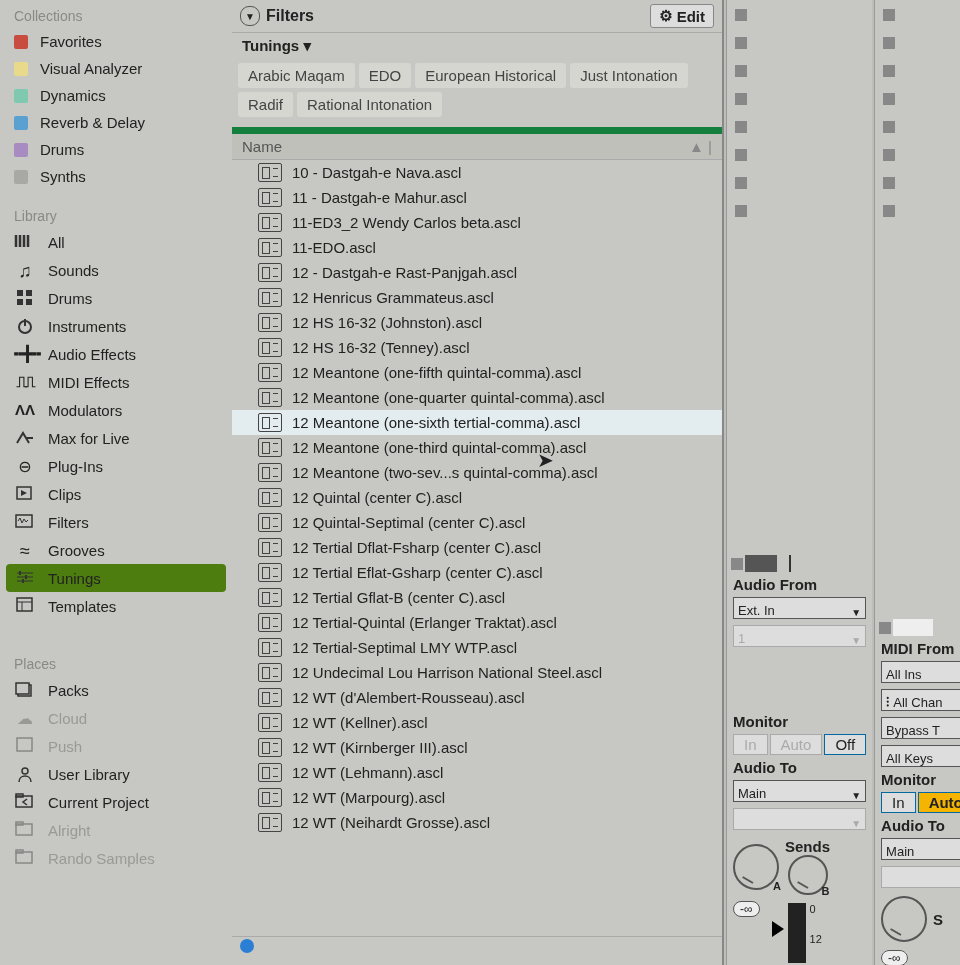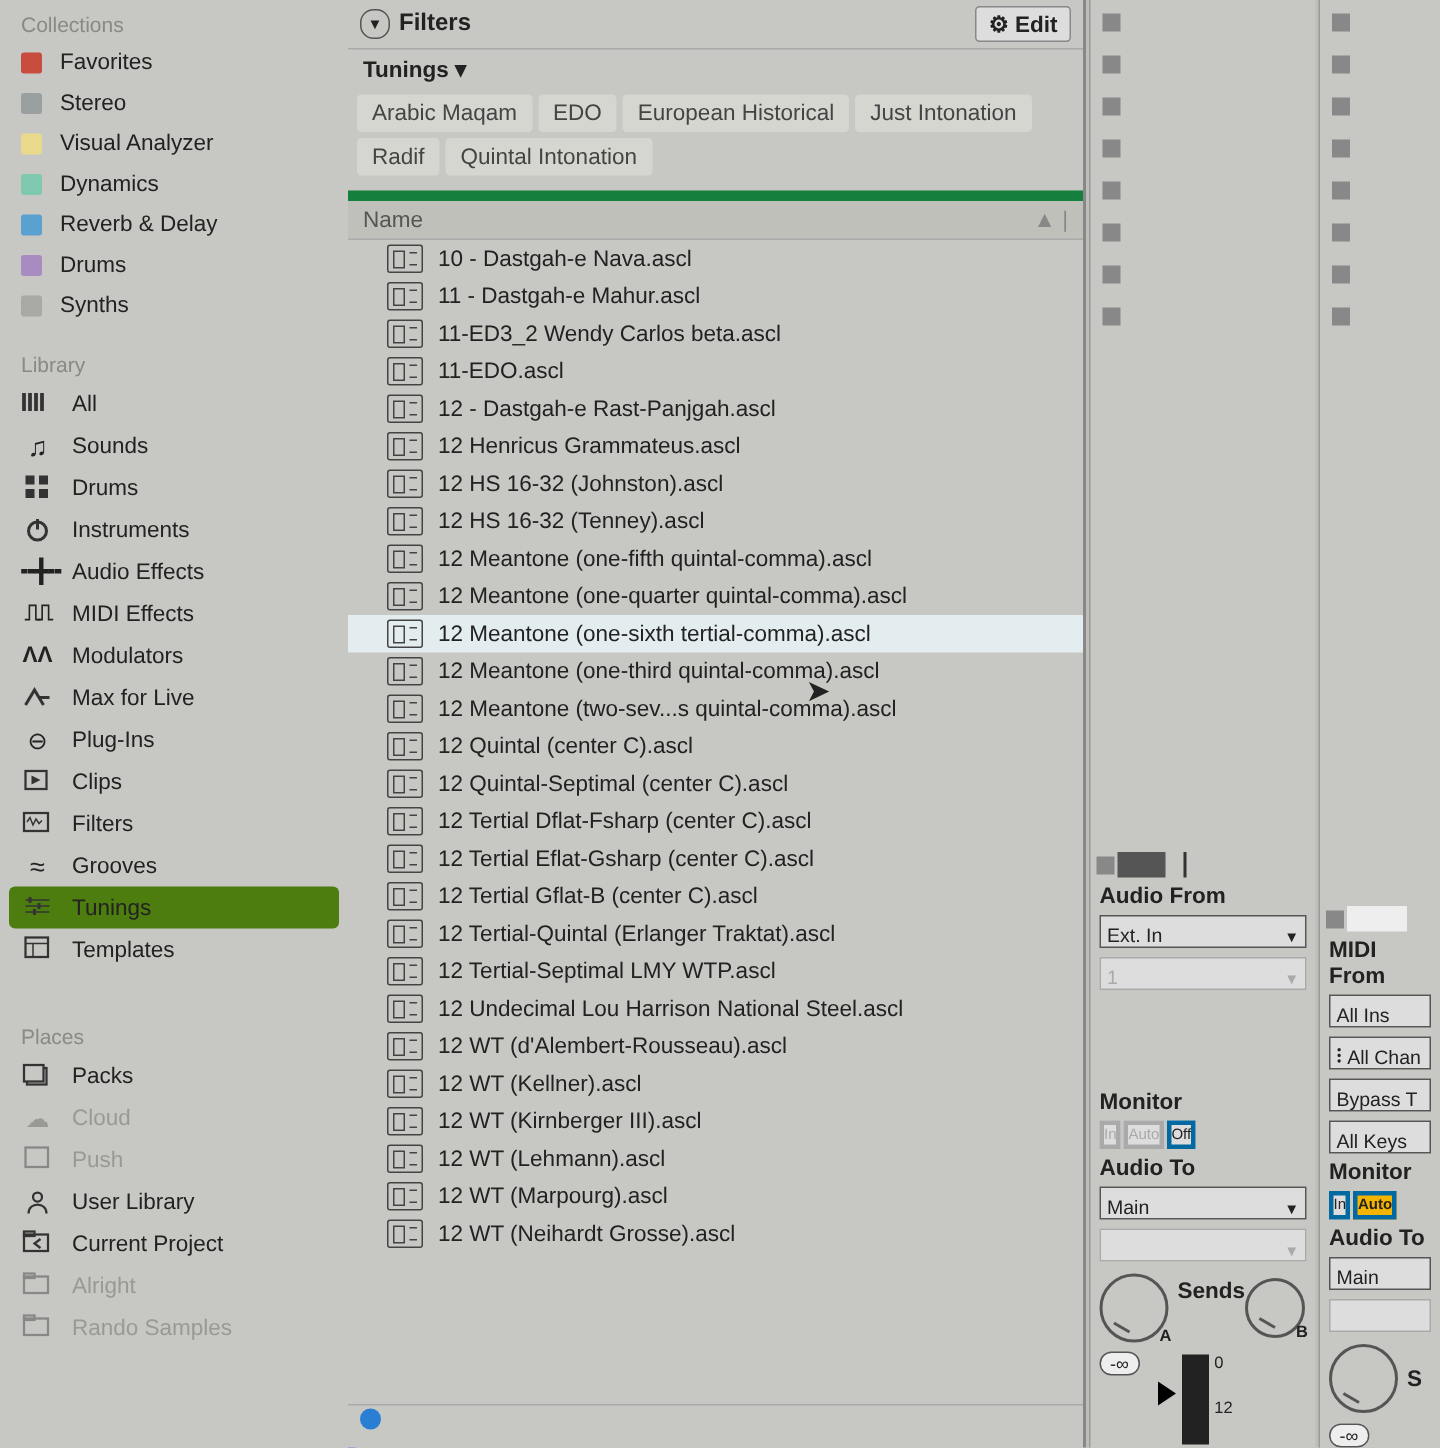--- a/index.html
+++ b/index.html
@@ -46,21 +46,21 @@
 .spacer{flex:1}
 .meter{height:17px;margin:2px 4px;display:flex;align-items:center;gap:2px}
 .meter .sq{background:#888}
 .meter .bar{height:17px;background:#555}
 .io-lbl{font-weight:700;padding:0 6px}
 .drop{margin:2px 6px;height:20px;border:1px solid #555;background:#ddd;display:flex;
   align-items:flex-end;padding:0 4px;font-size:13px}
 .drop.dim{color:#aaa;border-color:#aaa}
 .drop .ar{margin-left:auto;font-size:10px}
 .mon{display:flex;gap:2px;margin:2px 6px}
-.mbtn{border:3px solid #0369a1;background:#ddd;padding:1px 0;font-size:10px}
+.mbtn{border:1px solid #0369a1;background:#ddd;padding:1px 10px;font-size:15px}
 .mbtn.auto{background:#f4b400;font-weight:700}
 .mbtn.dim{color:#aaa;border-color:#aaa}
 .sends{display:flex;align-items:center;gap:6px;padding:4px 6px}
 .knob{width:42px;height:42px;border:2px solid #555;border-radius:50%;position:relative}
 .knob::after{content:"";position:absolute;left:6px;bottom:4px;width:12px;height:2px;background:#555;
   transform-origin:right center;transform:rotate(30deg)}
 .ksub{position:absolute;right:-4px;bottom:-4px;font-size:11px;font-weight:700}
 .inf{border:1px solid #555;border-radius:10px;padding:0 6px;font-size:12px;background:#eee}
 .fader{display:flex;align-items:flex-start;gap:4px;padding:2px 6px}
 .fader .rail{width:18px;height:60px;background:#222;position:relative}
@@ -74,24 +74,20 @@
 <body>
 
 <div id="side" class="col">
   <div class="sec-hd">Collections</div>
   <div id="collections">
       <div class="srow">
         <span class="cico" style="background:#c84d3e"></span>
         <span>Favorites</span>
       </div>
       <div class="srow">
-        <span class="cico" style="background:#9aa0a0"></span>
-        <span>Stereo</span>
-      </div>
-      <div class="srow">
         <span class="cico" style="background:#e9d98b"></span>
         <span>Visual Analyzer</span>
       </div>
       <div class="srow">
         <span class="cico" style="background:#7fc9b0"></span>
         <span>Dynamics</span>
       </div>
       <div class="srow">
         <span class="cico" style="background:#5aa0d0"></span>
         <span>Reverb &amp; Delay</span>
@@ -249,21 +245,21 @@
       <span>Edit</span>
     </span>
   </div>
   <div class="sub">Tunings ▾</div>
   <div class="tags" id="tags">
       <span class="tag">Arabic Maqam</span>
       <span class="tag">EDO</span>
       <span class="tag">European Historical</span>
       <span class="tag">Just Intonation</span>
       <span class="tag">Radif</span>
-      <span class="tag">Quintal Intonation</span>
+      <span class="tag">Rational Intonation</span>
     </div>
   <div class="colhdr">
     <span>Name</span>
     <span class="asc">▲ |</span>
   </div>
   <div class="list" id="list">
       <div class="item">
         <span class="fbox"></span>
         <span>10 - Dastgah-e Nava.ascl</span>
       </div>
@@ -433,21 +429,21 @@
       <span>Main</span>
         <span class="ar">▼</span>
       </div>
     <div class="drop dim">
         <span class="ar">▼</span>
       </div>
     <div class="sends">
       <div class="knob">
           <span class="ksub">A</span>
         </div>
-      <div style="display:flex;align-items:flex-start">
+      <div style="display:flex;flex-direction:column;align-items:center">
         <span style="font-weight:700">Sends</span>
         <div class="knob" style="width:36px;height:36px">
             <span class="ksub">B</span>
           </div>
       </div>
     </div>
     <div style="display:flex;align-items:flex-start;gap:6px;padding:0 6px">
       <span class="inf">-∞</span>
       <div class="fader">
         <div class="play"></div>

